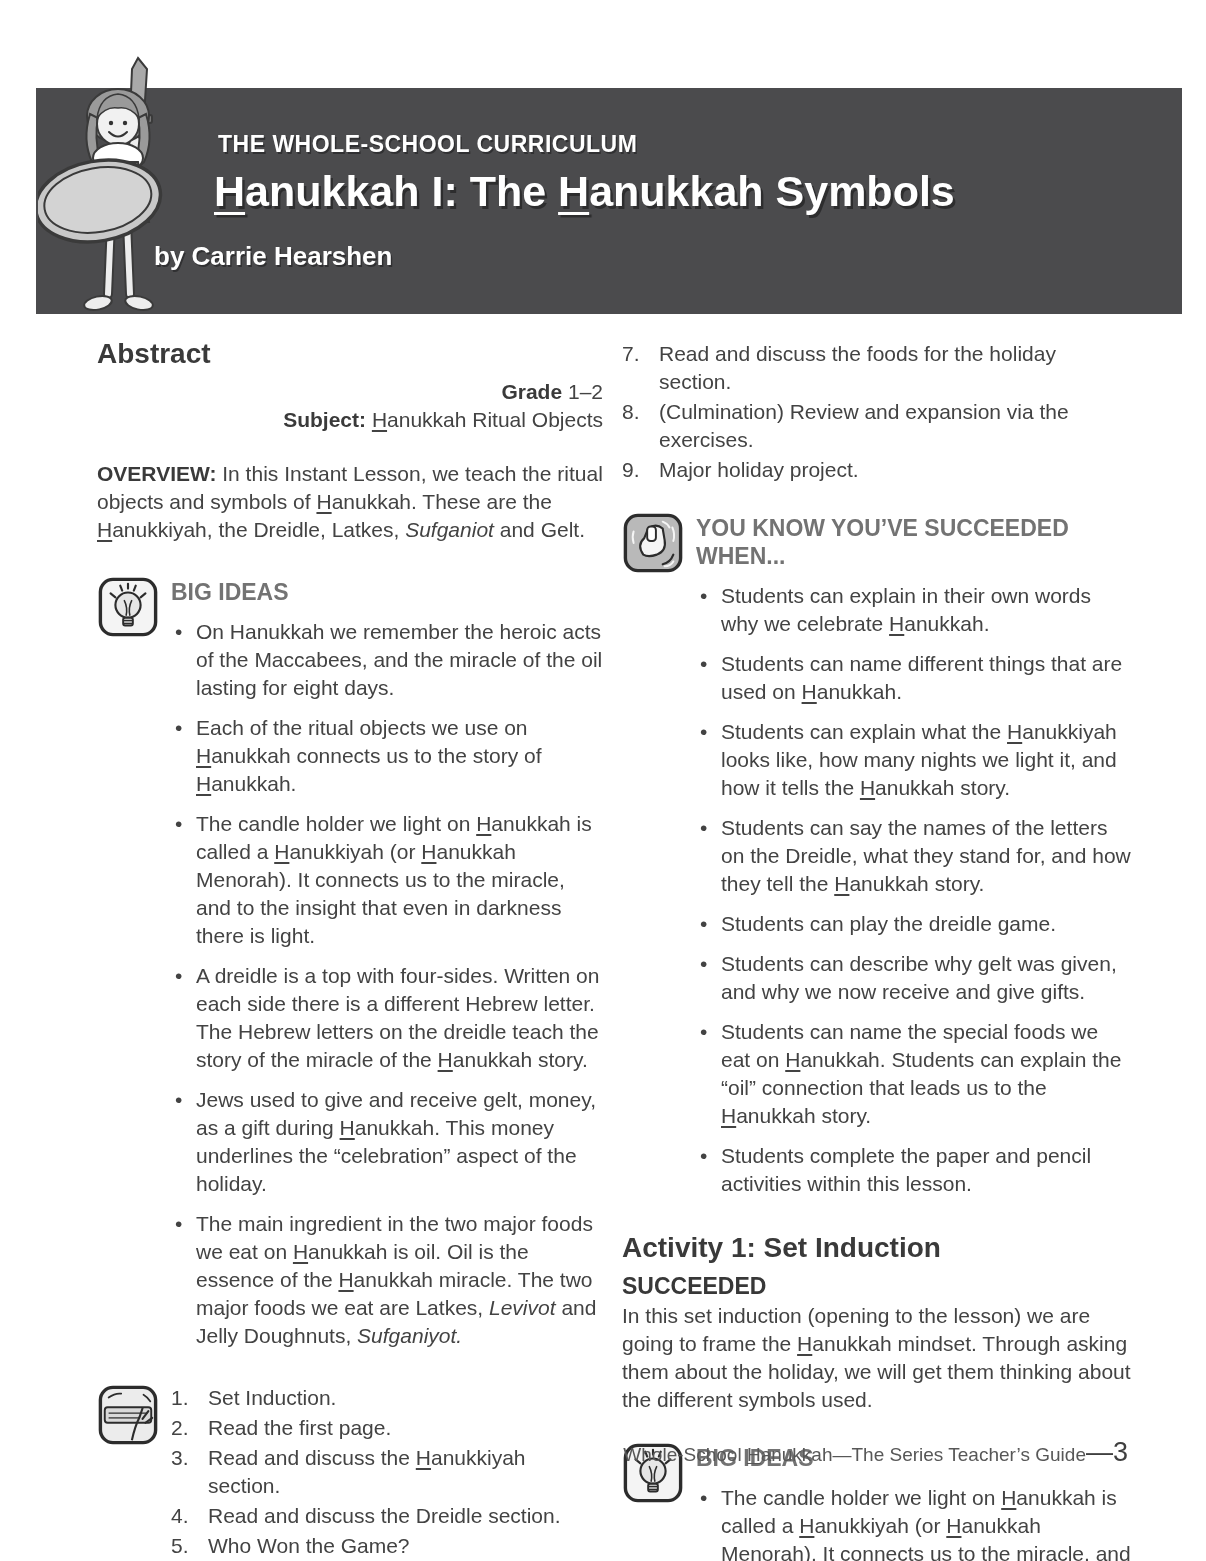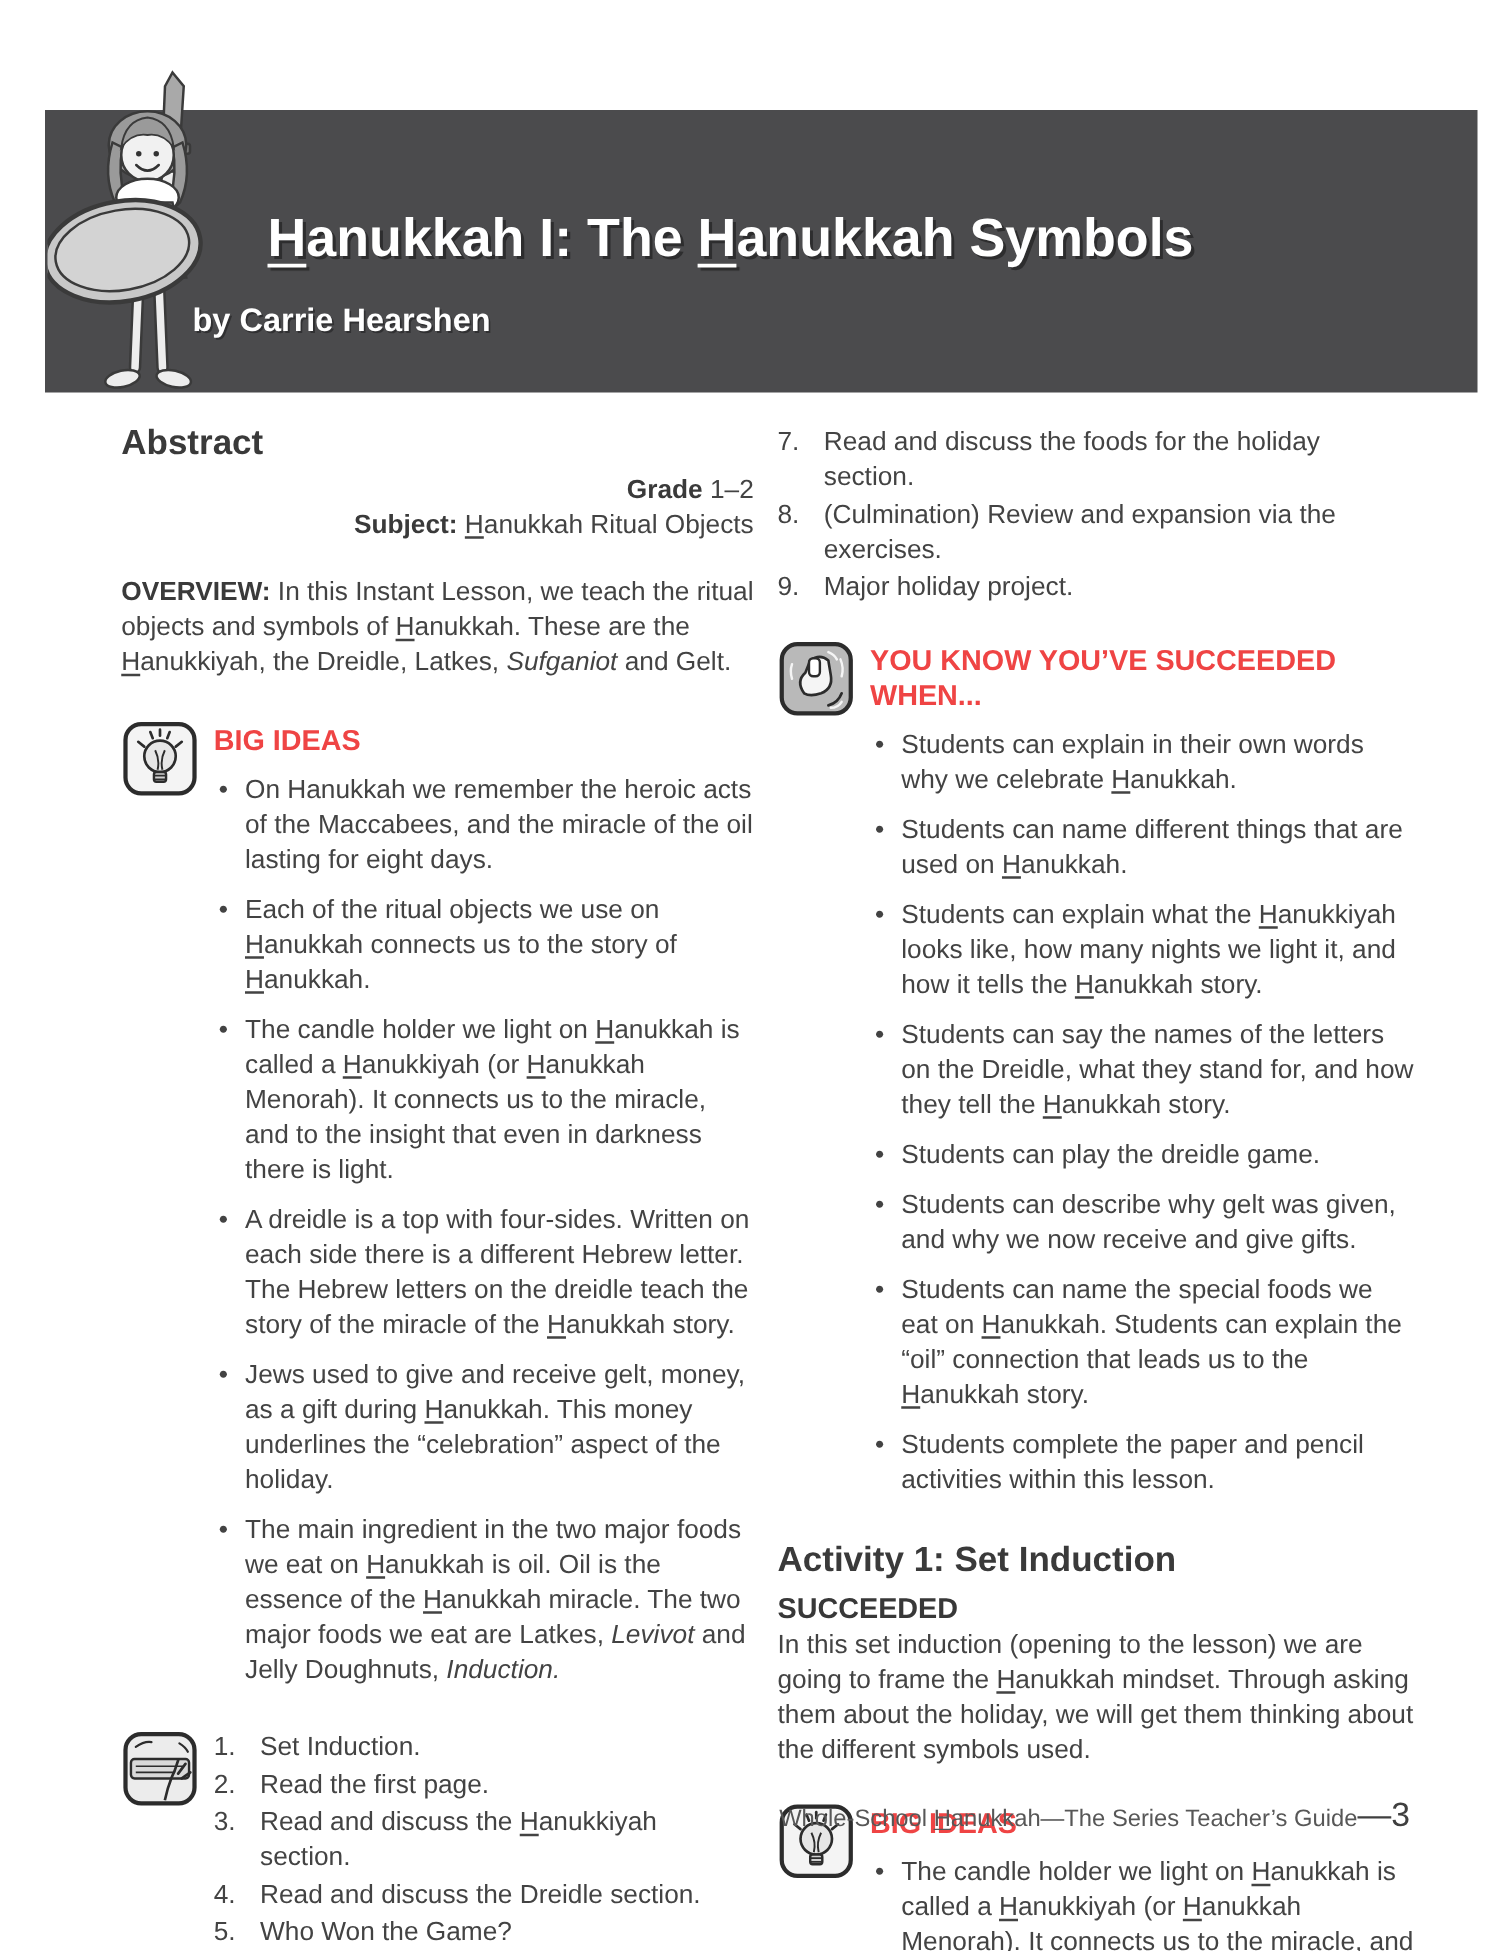--- a/index.html
+++ b/index.html
@@ -20,21 +20,21 @@
   .banner-title .u{text-decoration-thickness:3px;text-underline-offset:6px;}
   .banner-byline{position:absolute;left:154px;top:242px;color:#fff;font-weight:bold;
     font-size:26px;text-shadow:1.5px 1.5px 0 rgba(0,0,0,.35);}
   .kid{position:absolute;left:38px;top:56px;width:170px;height:268px;}
 
   
   .col-left{position:absolute;left:97px;top:338px;width:506px;}
   .col-right{position:absolute;left:622px;top:340px;width:510px;}
 
   h2{font-size:28px;line-height:32px;font-weight:bold;color:#3a3a3a;margin:0 0 8px 0;}
-  h3{font-size:23px;line-height:28px;font-weight:bold;color:#ef4444;margin:2px 0 4px 0;}
+  h3{font-size:23px;line-height:28px;font-weight:bold;color:#737373;margin:2px 0 4px 0;}
   h4{font-size:23px;line-height:28px;font-weight:bold;color:#383838;margin:6px 0 2px 0;}
   .kv-line{margin:0;text-align:right;}
   .kv-label{font-weight:bold;color:#3a3a3a;}
   .para{margin:26px 0 0 0;}
   .para-label{font-weight:bold;color:#3a3a3a;}
 
   .section{display:flex;align-items:flex-start;margin-top:32px;}
   .section-icon{flex:0 0 62px;width:62px;height:62px;margin-right:12px;}
   .section-icon svg{display:block;width:62px;height:62px;}
   .section-body{flex:1;min-width:0;}
@@ -57,20 +57,21 @@
   .footer{position:absolute;right:78px;top:1438px;color:#575757;font-size:19px;}
   .footer .u{text-decoration-thickness:1px;text-underline-offset:2px;}
   .footer-page,.footer-sep{font-size:27px;color:#3f3f3f;}
 </style>
 </head>
 <body>
 
 <div class="page">
 
   <div class="banner"></div>
+  <div class="banner-kicker">THE WHOLE-SCHOOL CURRICULUM</div>
   <div class="banner-title"><span class="u">H</span>anukkah I: The <span class="u">H</span>anukkah Symbols</div>
   <div class="banner-byline">by Carrie Hearshen</div>
 
   <div class="kid">
     <svg viewBox="0 0 170 270" xmlns="http://www.w3.org/2000/svg">
 
       <path d="M100 2 L109 13 L106 60 L92 60 L94 13 Z" fill="#a9a9a9" stroke="#3a3a3a" stroke-width="2"></path>
       <rect x="84" y="59" width="30" height="8" rx="2" fill="#777" stroke="#3a3a3a" stroke-width="2"></rect>
       <rect x="95" y="67" width="9" height="14" fill="#9a9a9a" stroke="#3a3a3a" stroke-width="2"></rect>
 
@@ -138,21 +139,21 @@
         </svg>
       </span>
       <div class="section-body">
         <h3>BIG IDEAS</h3>
         <ul class="bullets">
           <li>On Hanukkah we remember the heroic acts of the Maccabees, and the miracle of the oil lasting for eight days.</li>
           <li>Each of the ritual objects we use on <span class="u">H</span>anukkah connects us to the story of <span class="u">H</span>anukkah.</li>
           <li>The candle holder we light on <span class="u">H</span>anukkah is called a <span class="u">H</span>anukkiyah (or <span class="u">H</span>anukkah Menorah). It connects us to the miracle, and to the insight that even in darkness there is light.</li>
           <li>A dreidle is a top with four-sides. Written on each side there is a different Hebrew letter. The Hebrew letters on the dreidle teach the story of the miracle of the <span class="u">H</span>anukkah story.</li>
           <li>Jews used to give and receive gelt, money, as a gift during <span class="u">H</span>anukkah. This money underlines the “celebration” aspect of the holiday.</li>
-          <li>The main ingredient in the two major foods we eat on <span class="u">H</span>anukkah is oil. Oil is the essence of the <span class="u">H</span>anukkah miracle. The two major foods we eat are Latkes, <em>Levivot</em> and Jelly Doughnuts, <em>Induction.</em></li>
+          <li>The main ingredient in the two major foods we eat on <span class="u">H</span>anukkah is oil. Oil is the essence of the <span class="u">H</span>anukkah miracle. The two major foods we eat are Latkes, <em>Levivot</em> and Jelly Doughnuts, <em>Sufganiyot.</em></li>
         </ul>
       </div>
     </div>
 
     <div class="section">
       <span class="section-icon">
         <svg viewBox="0 0 64 64" xmlns="http://www.w3.org/2000/svg">
           <rect x="3.5" y="3.5" width="57" height="57" rx="13" fill="#ececec" stroke="#2c2c2c" stroke-width="3.5"></rect>
           <path d="M12 14 q7 -5 13 -4 M48 11 q5 3 7 7" fill="none" stroke="#2c2c2c" stroke-width="1.8" stroke-linecap="round"></path>
           <rect x="8" y="24" width="48" height="16" rx="3" fill="#d9d9d9" stroke="#2c2c2c" stroke-width="2"></rect>

